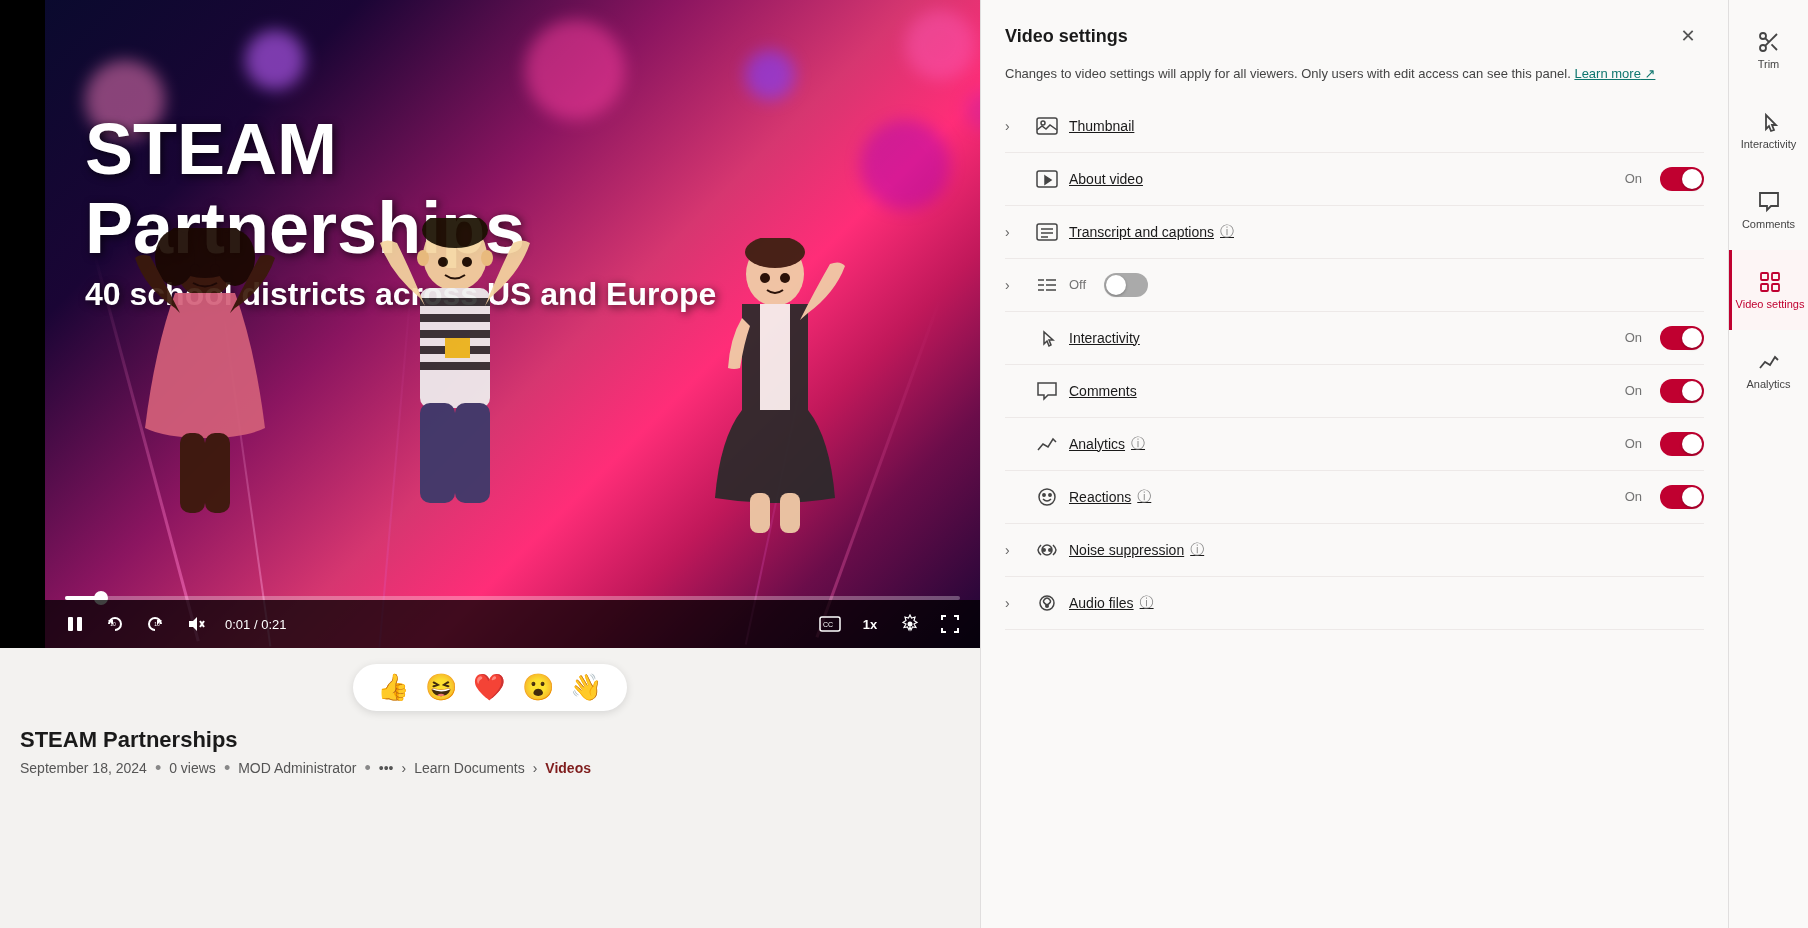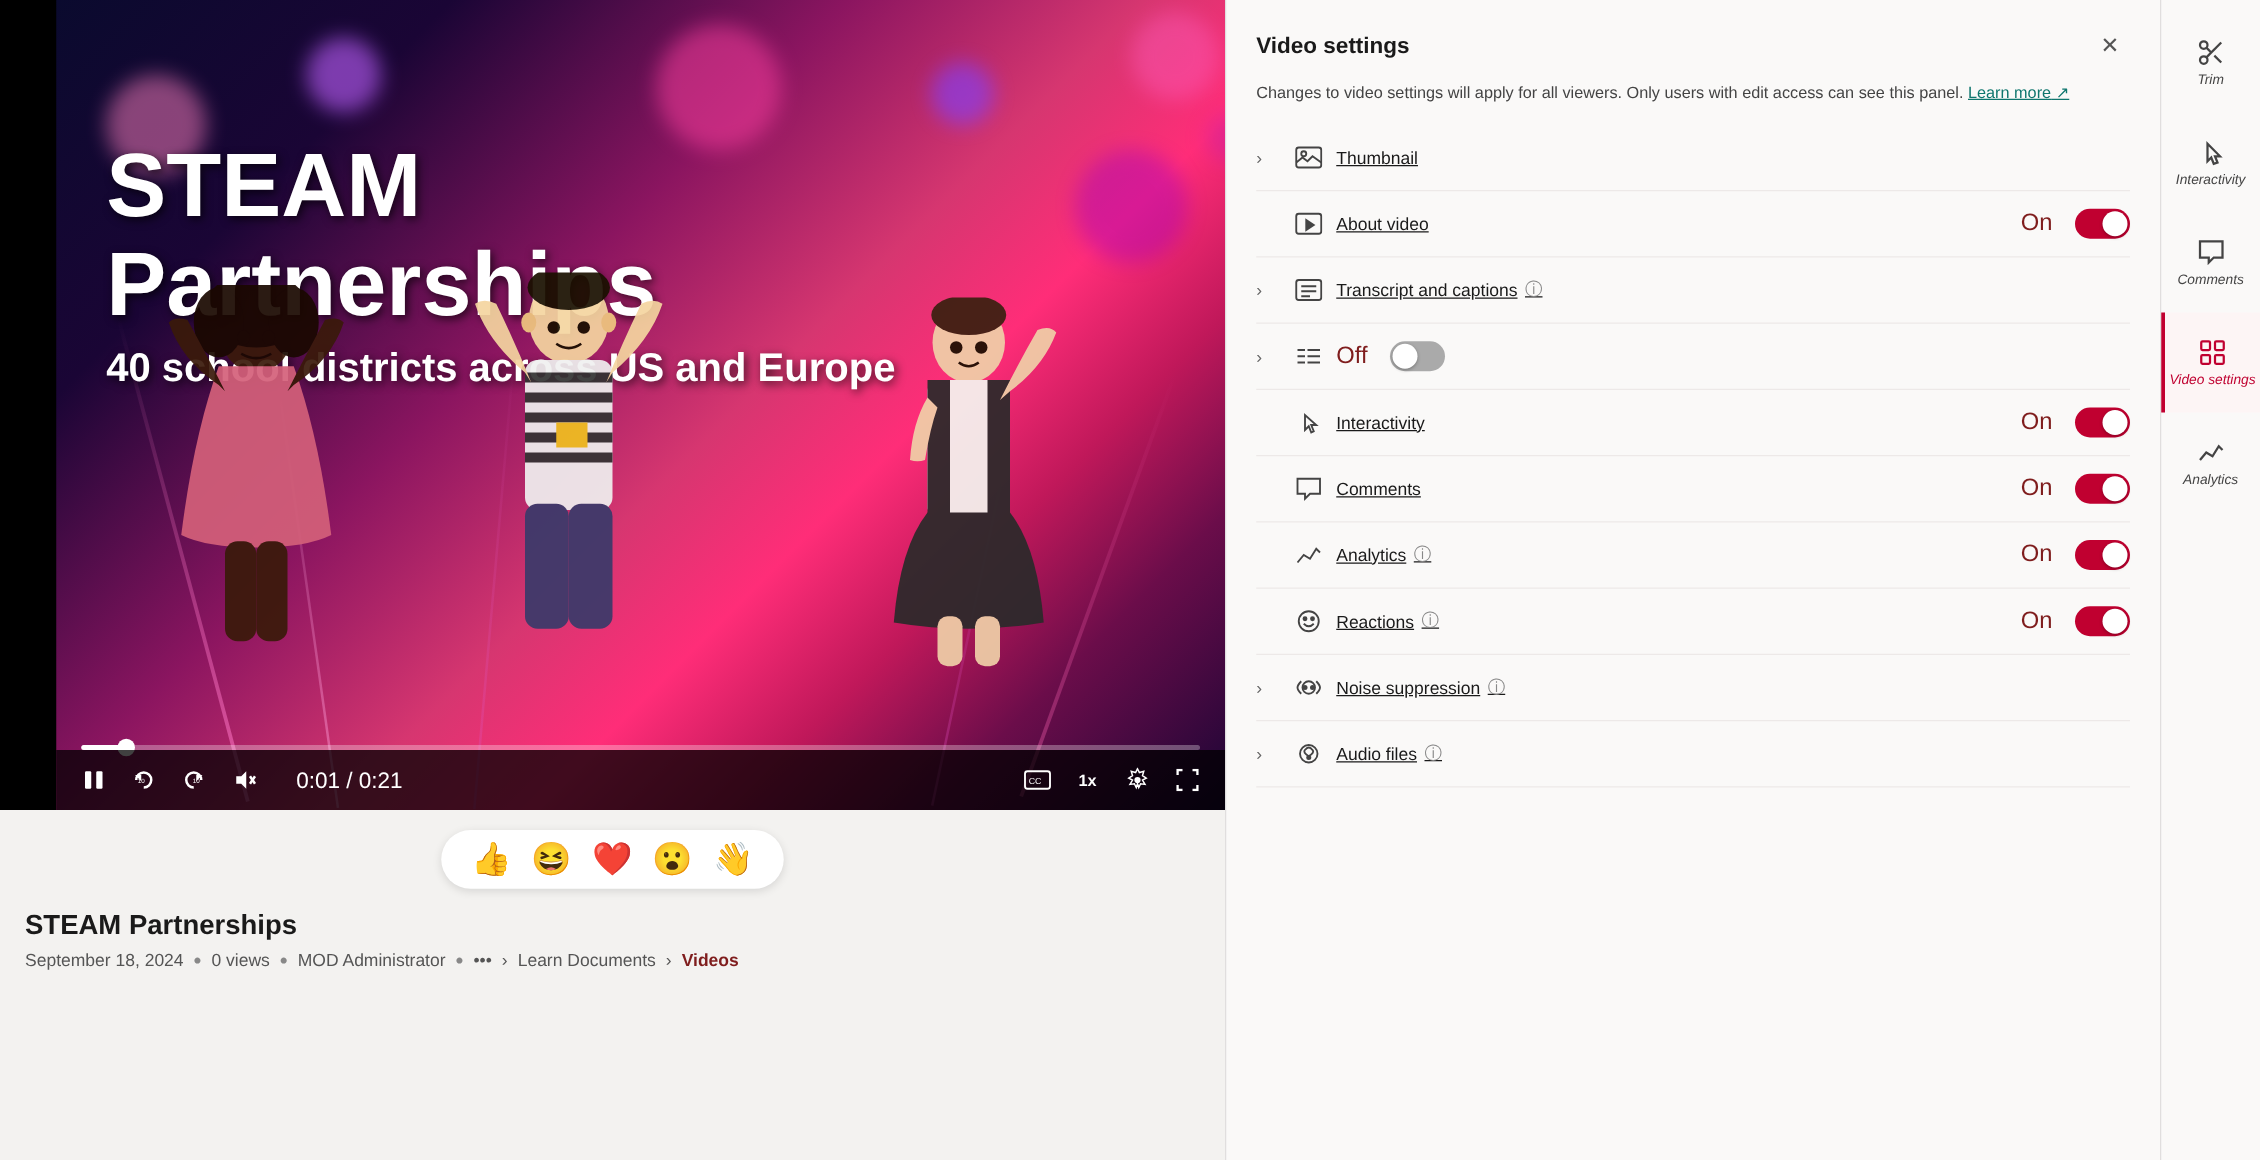--- a/index.html
+++ b/index.html
@@ -125,22 +125,22 @@
       height: 28px;
       display: flex;
       align-items: center;
       justify-content: center;
       cursor: pointer;
       font-size: 18px;
       color: white;
     }
 
     .ctrl-time {
-      margin-left: 16px;
-      font-size: 18px;
+      margin-left: 4px;
+      font-size: 13px;
       white-space: nowrap;
     }
 
     .ctrl-right {
       margin-left: auto;
       display: flex;
       align-items: center;
       gap: 12px;
     }
 
@@ -290,22 +290,22 @@
       text-decoration: underline;
     }
 
     .row-label .info-icon {
       color: #888;
       font-size: 14px;
       cursor: pointer;
     }
 
     .row-status {
-      font-size: 19px;
-      color: #7f1d1d;
+      font-size: 13px;
+      color: #737373;
       margin-right: 8px;
     }
 
     
     .toggle {
       width: 44px;
       height: 24px;
       border-radius: 12px;
       position: relative;
       cursor: pointer;
@@ -369,21 +369,20 @@
     }
 
     .icon-bar-item.active .ib-icon {
       color: #c00030;
     }
 
     .icon-bar-item .ib-label {
       font-size: 11px;
       color: #444;
       text-align: right;
-      font-style: italic;
     }
 
     .icon-bar-item.active .ib-label {
       color: #c00030;
     }
 
     
     svg { display: block; }
 
     

